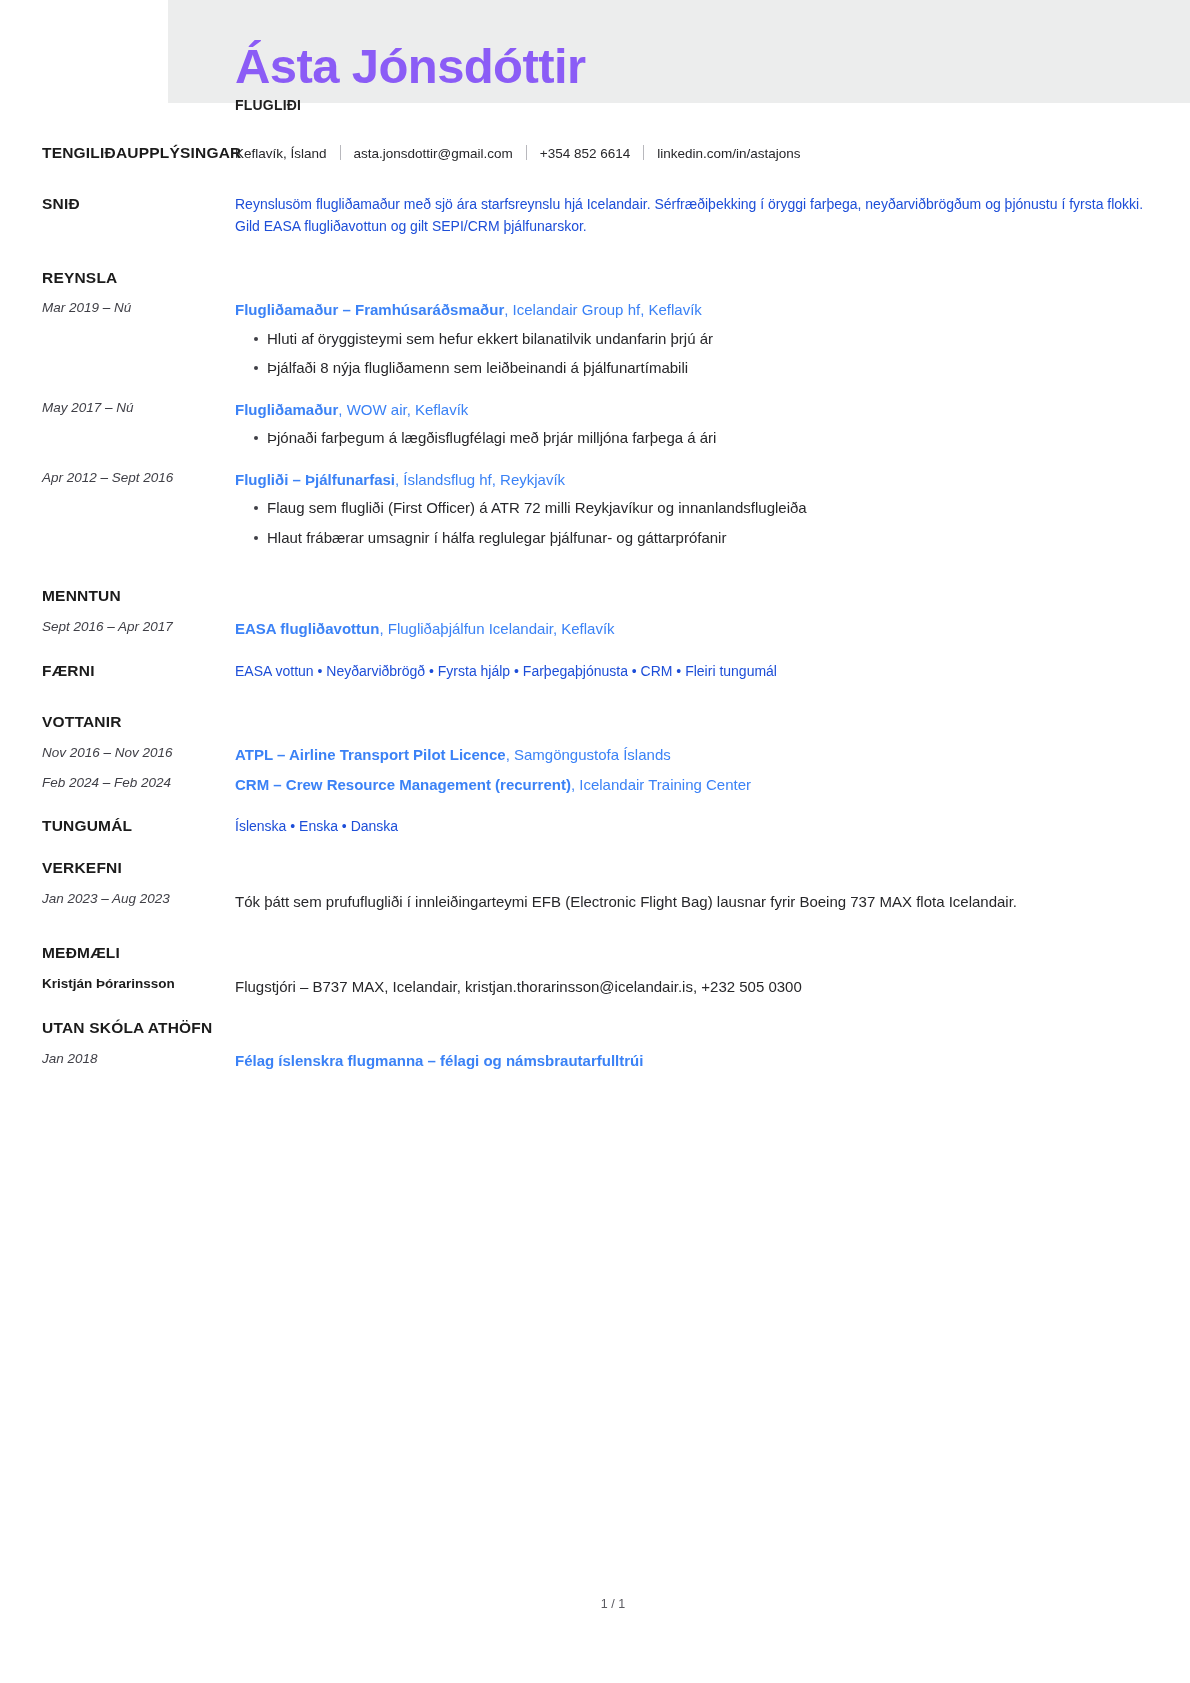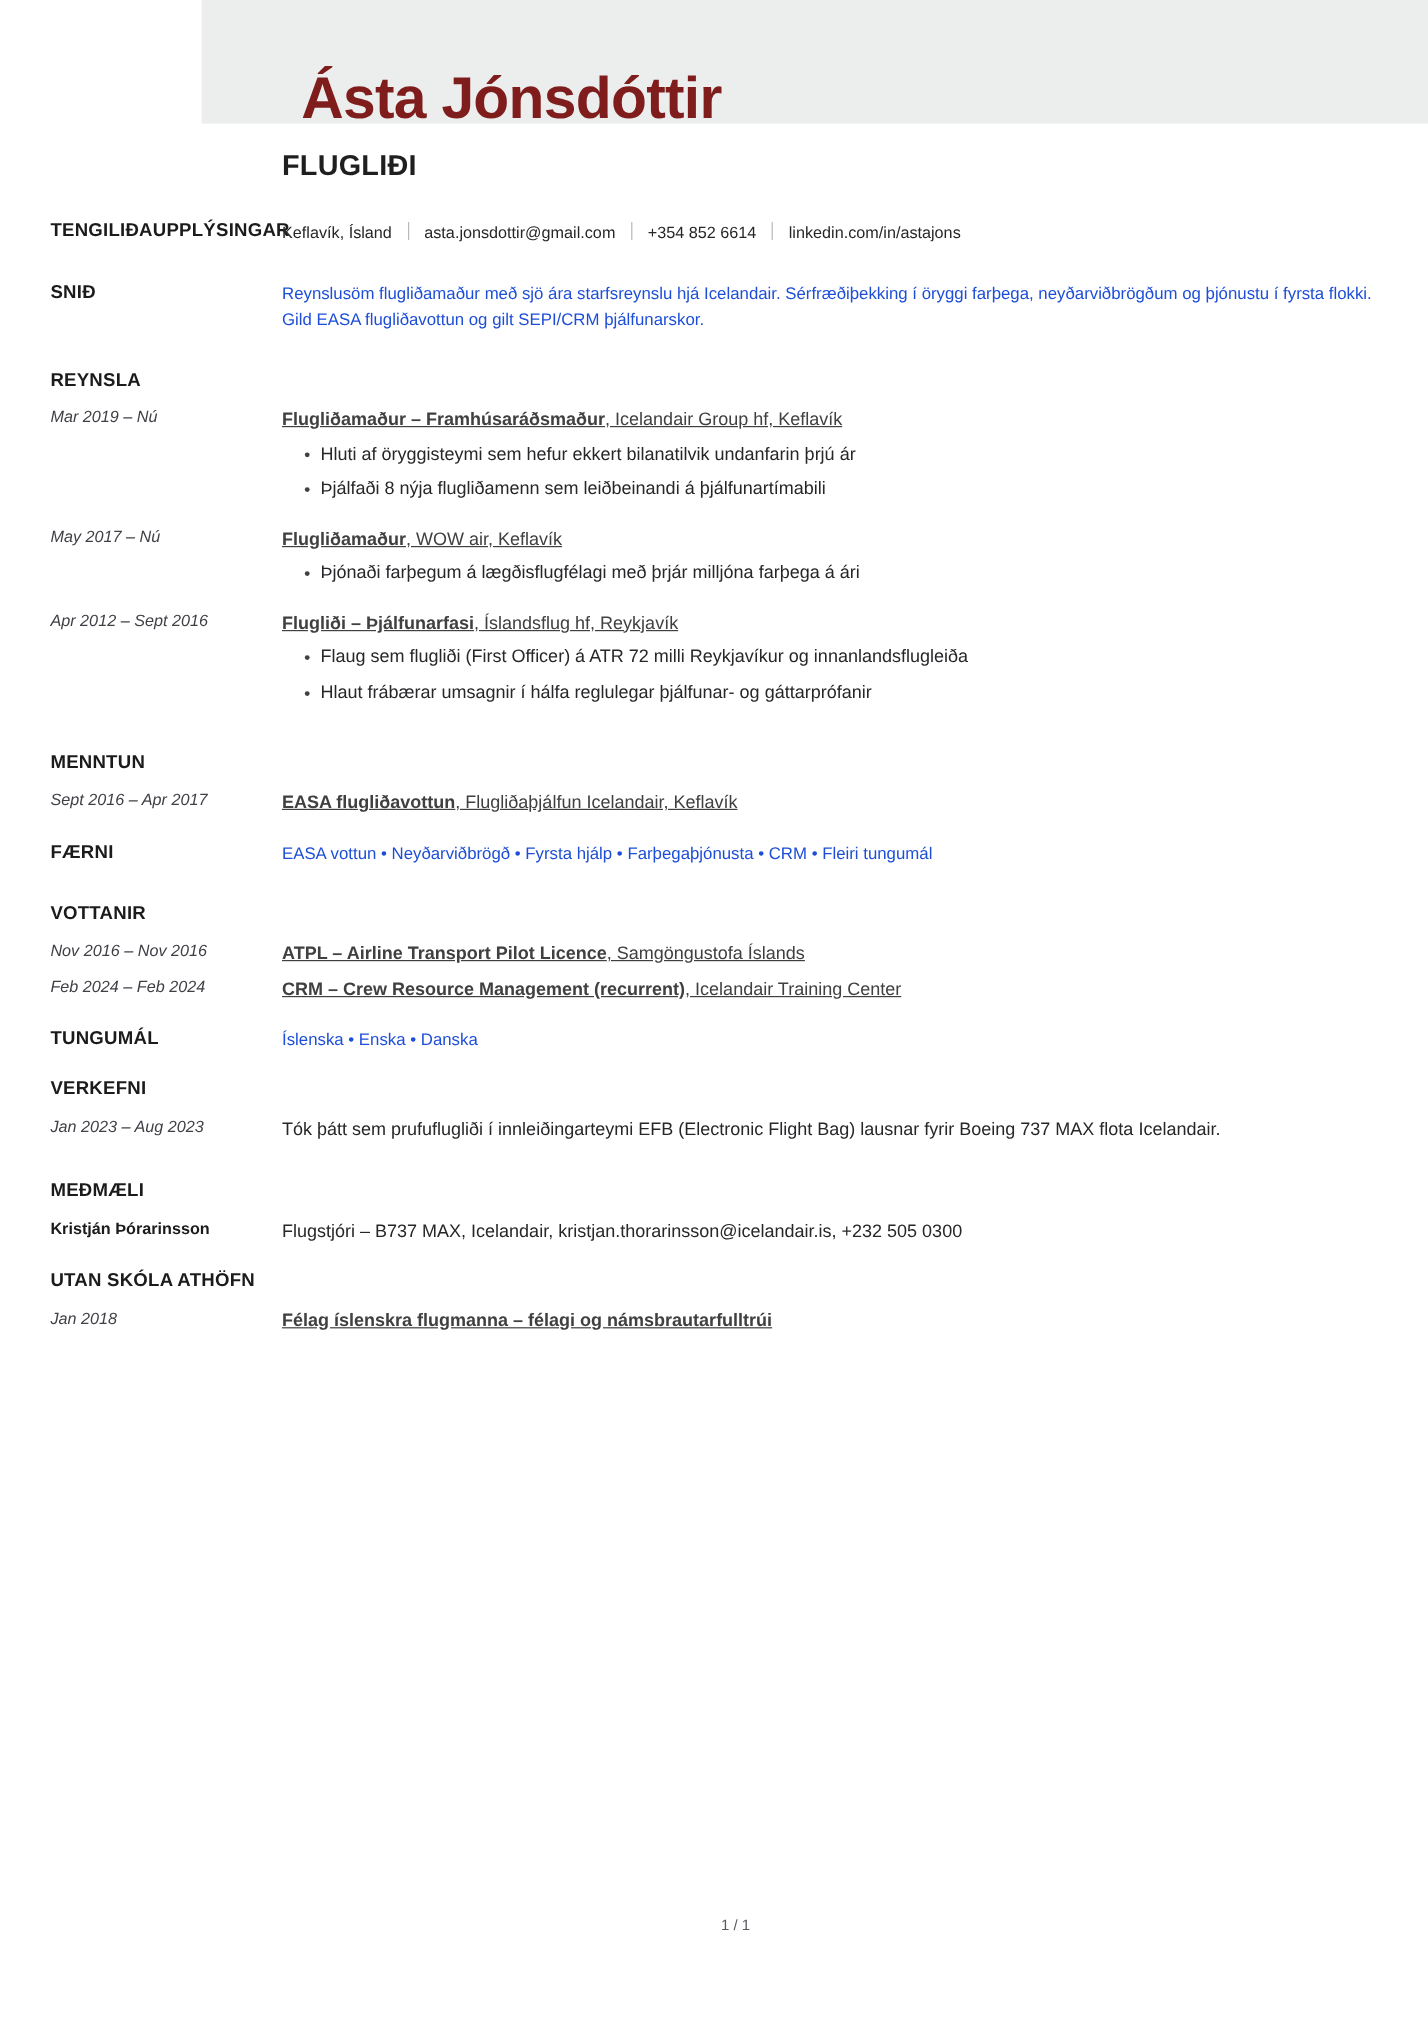--- a/index.html
+++ b/index.html
@@ -41,25 +41,25 @@
     position: relative;
     padding-top: 40px;
     padding-left: 193px;
     box-sizing: border-box;
   }
   .name {
     font-size: 49px;
     font-weight: bold;
     letter-spacing: -0.6px;
     line-height: 1.08;
-    color: #7f1d1d;
-    margin: 16px;
+    color: #8b5cf6;
+    margin: 0;
   }
   .job-title {
-    font-size: 24px;
+    font-size: 14px;
     font-weight: bold;
     letter-spacing: 0.2px;
     color: #1f1f1f;
     margin: 4px 0 0 0;
   }
 
   
   .row {
     display: flex;
     align-items: flex-start;
@@ -115,22 +115,21 @@
     width: 1px;
     height: 15px;
     background: #b8b8bd;
     margin: 0 13px;
     position: relative;
     top: 2px;
   }
   .entry-title {
     font-size: 15px;
     line-height: 1.5;
-    color: #404040;
-    text-decoration: underline;
+    color: #3b82f6;
   }
   .entry-title b {
     font-weight: bold;
   }
   .entry-sub {
     font-size: 15px;
     line-height: 1.55;
     color: #27272a;
   }
   ul.bullets {

